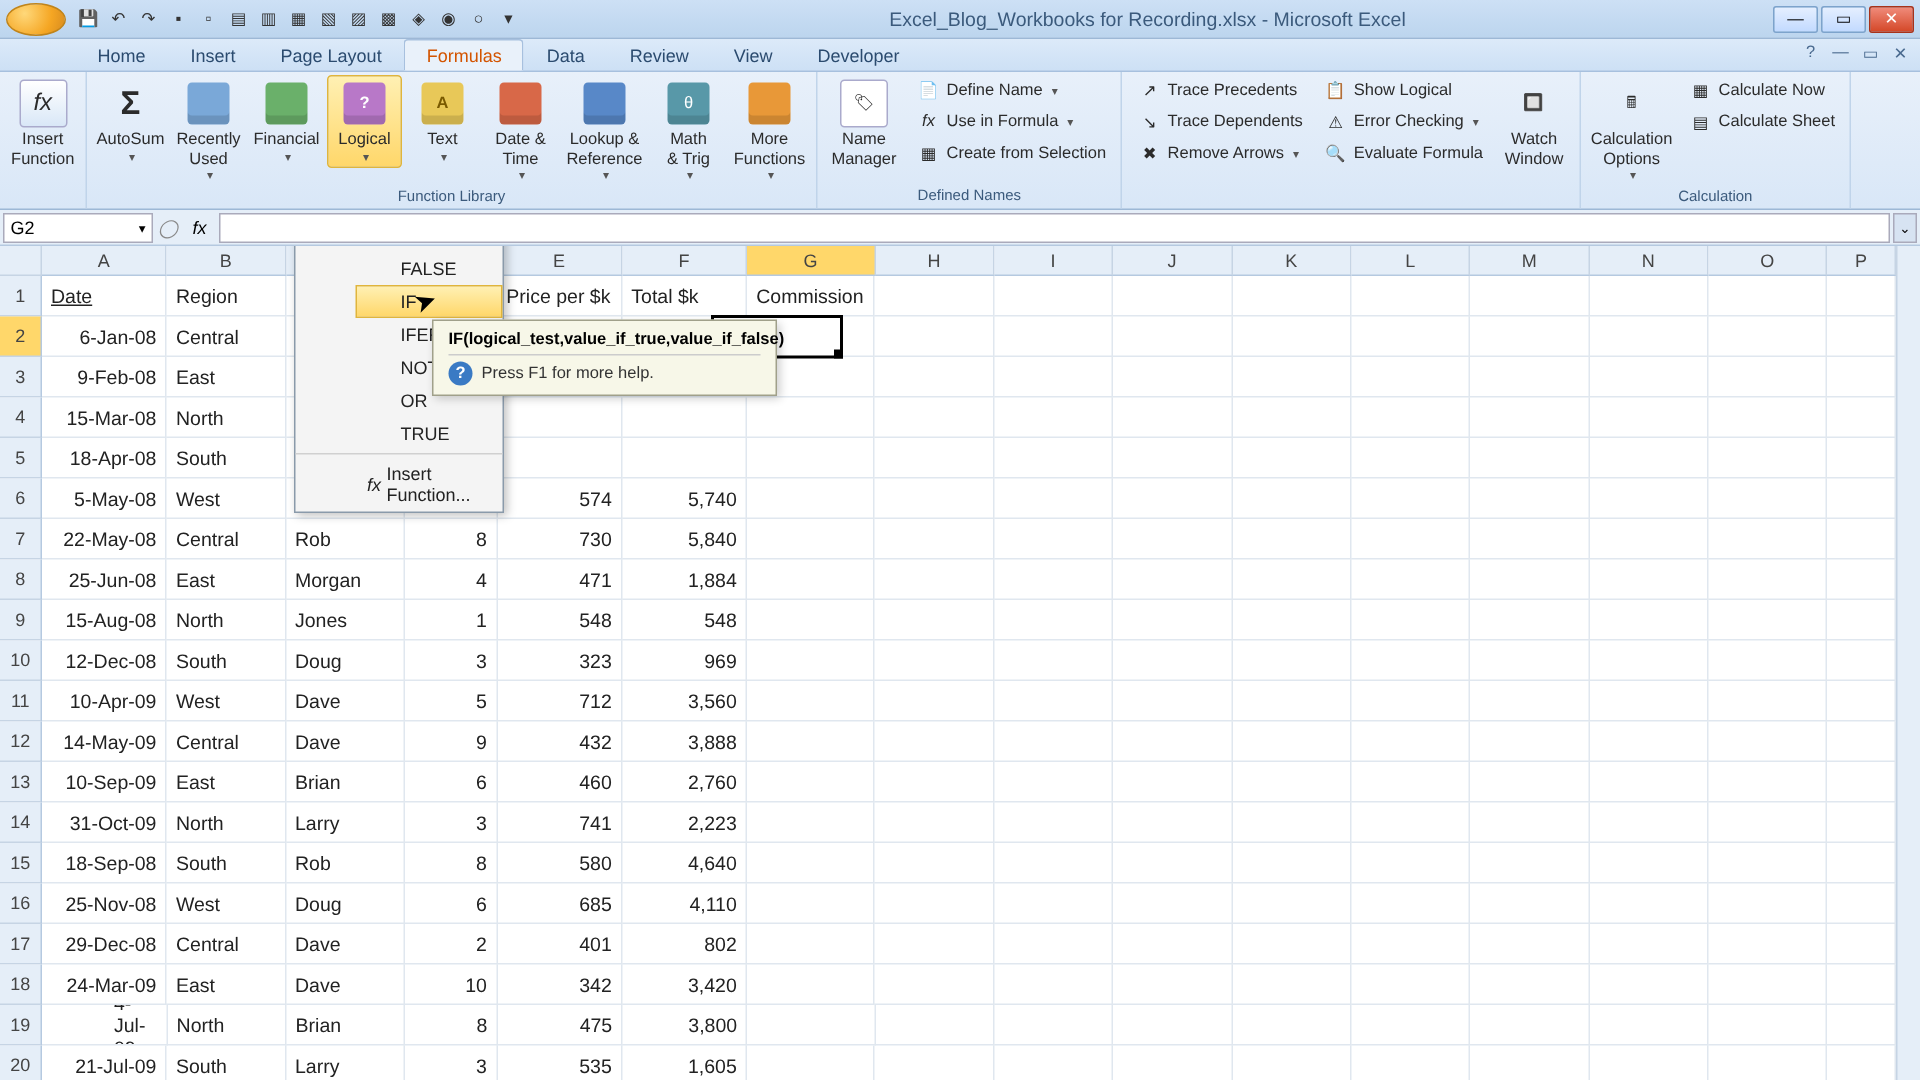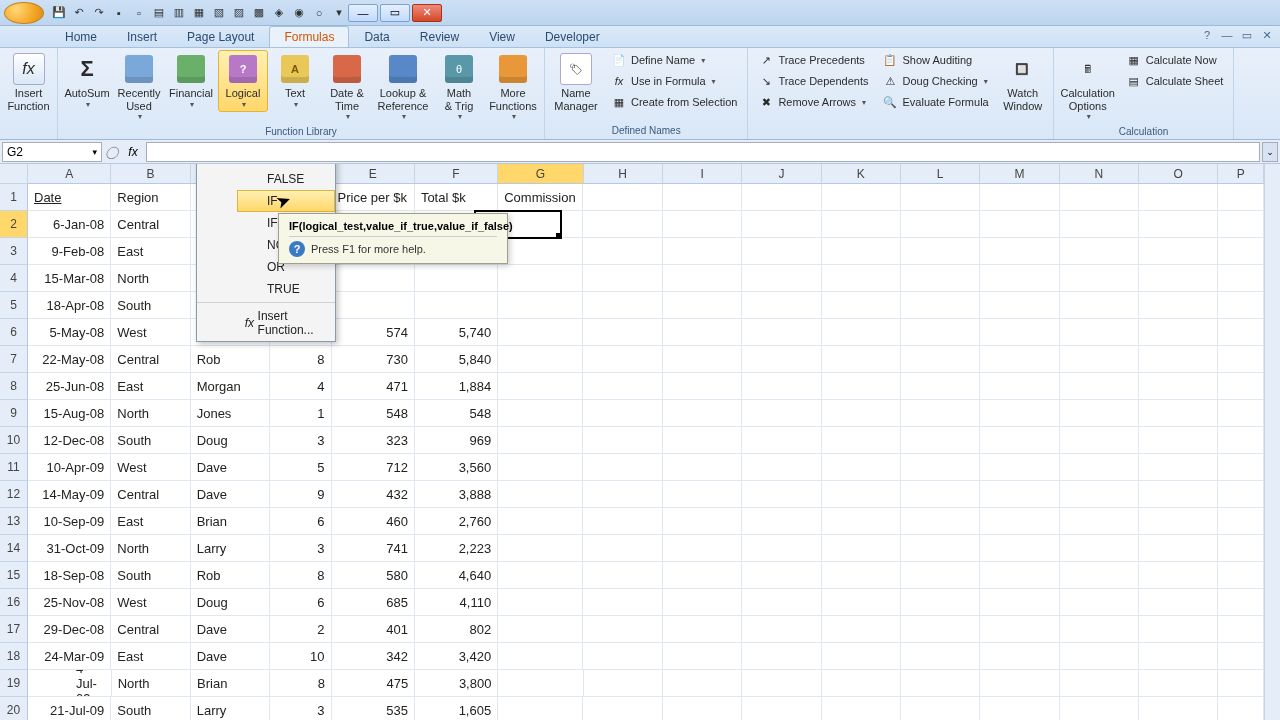--- a/index.html
+++ b/index.html
@@ -95,20 +95,21 @@
     <span class="qat-icon">▥</span>
     <span class="qat-icon">▦</span>
     <span class="qat-icon">▧</span>
     <span class="qat-icon">▨</span>
     <span class="qat-icon">▩</span>
     <span class="qat-icon">◈</span>
     <span class="qat-icon">◉</span>
     <span class="qat-icon">○</span>
     <span class="qat-icon">▾</span>
   </div>
+  <div class="title-text">Excel_Blog_Workbooks for Recording.xlsx - Microsoft Excel</div>
   <div class="win-controls">
     <div class="win-btn">—</div>
     <div class="win-btn">▭</div>
     <div class="win-btn close">✕</div>
   </div>
 </div>
 
 <div class="ribbon-tabs">
   <div class="tab">Home</div>
   <div class="tab">Insert</div>
@@ -252,25 +253,25 @@
           </div>
         <div class="small-btn">
             <span class="sicon">✖</span>
             <span>Remove Arrows</span>
             <span class="drop-arrow">▾</span>
           </div>
       </div>
       <div class="small-row">
         <div class="small-btn">
             <span class="sicon">📋</span>
-            <span>Show Auditing</span>
+            <span>Show Logical</span>
           </div>
         <div class="small-btn">
             <span class="sicon">⚠</span>
-            <span>Doug Checking</span>
+            <span>Error Checking</span>
             <span class="drop-arrow">▾</span>
           </div>
         <div class="small-btn">
             <span class="sicon">🔍</span>
             <span>Evaluate Formula</span>
           </div>
       </div>
       <div class="big-btn" style="width:52px">
         <div class="icon">🔲</div>
         <span style="white-space:pre-line">Watch
@@ -731,21 +732,21 @@
     <div class="dropdown-item">NOT</div>
     <div class="dropdown-item">OR</div>
     <div class="dropdown-item">TRUE</div>
     <div class="dropdown-sep"></div>
     <div class="dropdown-item iconed">
       <span class="dicon">fx</span>
       <span>Insert Function...</span>
     </div>
   </div>
 
-  <div class="tooltip" style="left:278px;top:49px">
+  <div class="tooltip" style="left:288px;top:49px">
     <div class="tt-sig">IF(logical_test,value_if_true,value_if_false)</div>
     <div class="tt-help">
       <span class="qmark">?</span>
       <span>Press F1 for more help.</span>
     </div>
   </div>
 
   <div class="cursor-arrow" style="left:276px;top:26px">➤</div>
 </div>
 

